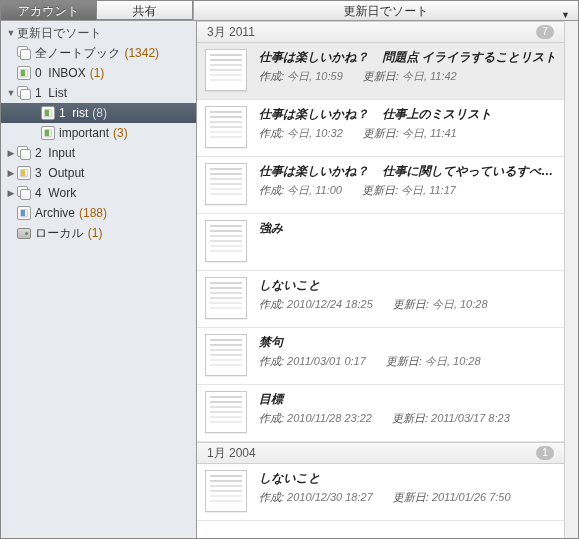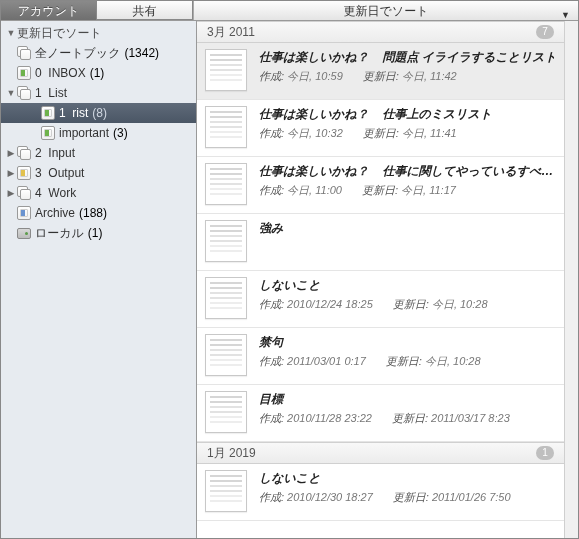--- a/index.html
+++ b/index.html
@@ -21,21 +21,21 @@
 .nb-icon.green::after, .nb-icon.yellow::after, .nb-icon.blue::after { content: ""; position: absolute; top: 3px; bottom: 3px; left: 3px; width: 4px; }
 .nb-icon.green::after { background: #6eb24b; }
 .nb-icon.yellow::after { background: #e2c14d; }
 .nb-icon.blue::after { background: #6a93cf; }
 .nb-stack { width: 14px; height: 14px; position: relative; flex-shrink: 0; margin-right: 4px; }
 .nb-stack span { position: absolute; width: 11px; height: 11px; border: 1px solid #9a9a9a; border-radius: 2px; background: linear-gradient(#fff,#f0f0f0); }
 .nb-stack span:first-child { top: 0; left: 0; }
 .nb-stack span:last-child { top: 3px; left: 3px; }
 .disk-icon { width: 14px; height: 11px; border: 1px solid #8a8a8a; border-radius: 2px; background: linear-gradient(#d8d8d8,#bcbcbc); margin-right: 4px; position: relative; flex-shrink: 0; }
 .disk-icon::after { content: ""; position: absolute; right: 2px; top: 3px; width: 3px; height: 3px; border-radius: 50%; background: #5b9b4a; }
-.count { color: #000000; margin-left: 4px; }
+.count { color: #a16207; margin-left: 4px; }
 .side-row.selected { background: linear-gradient(#5f6a79, #4a5665); color: #fff; }
 .side-row.selected .count-sel { color: #cfd6e0; margin-left: 4px; }
 .indent0 { padding-left: 4px; }
 .indent1 { padding-left: 4px; }
 .indent2 { padding-left: 40px; }
 .header-row { font-weight: 500; color: #4a4a4a; }
 
 .content { flex: 1; overflow-y: auto; background: #fff; }
 .group-header { display: flex; align-items: center; justify-content: space-between; height: 22px; padding: 0 10px; background: linear-gradient(#f8f8f8,#ececec); border-top: 1px solid #d0d0d0; border-bottom: 1px solid #d0d0d0; font-size: 12px; color: #555; }
 .badge { background: #bfbfbf; color: #fff; min-width: 18px; padding: 0 6px; height: 14px; border-radius: 7px; font-size: 10px; line-height: 14px; text-align: center; }
@@ -238,21 +238,21 @@
             <div class="note-title-line">
               <span>目標</span>
             </div>
             <div class="note-meta-line">
               <span><b>作成:</b> 2010/11/28 23:22</span>
               <span><b>更新日:</b> 2011/03/17 8:23</span>
             </div>
           </div>
         </div>
         <div class="group-header">
-          <span>1月 2019</span>
+          <span>1月 2004</span>
           <span class="badge">1</span>
         </div>
         <div class="note-row">
           <div class="thumb"></div>
           <div class="note-body">
             <div class="note-title-line">
               <span>しないこと</span>
             </div>
             <div class="note-meta-line">
               <span><b>作成:</b> 2010/12/30 18:27</span>

